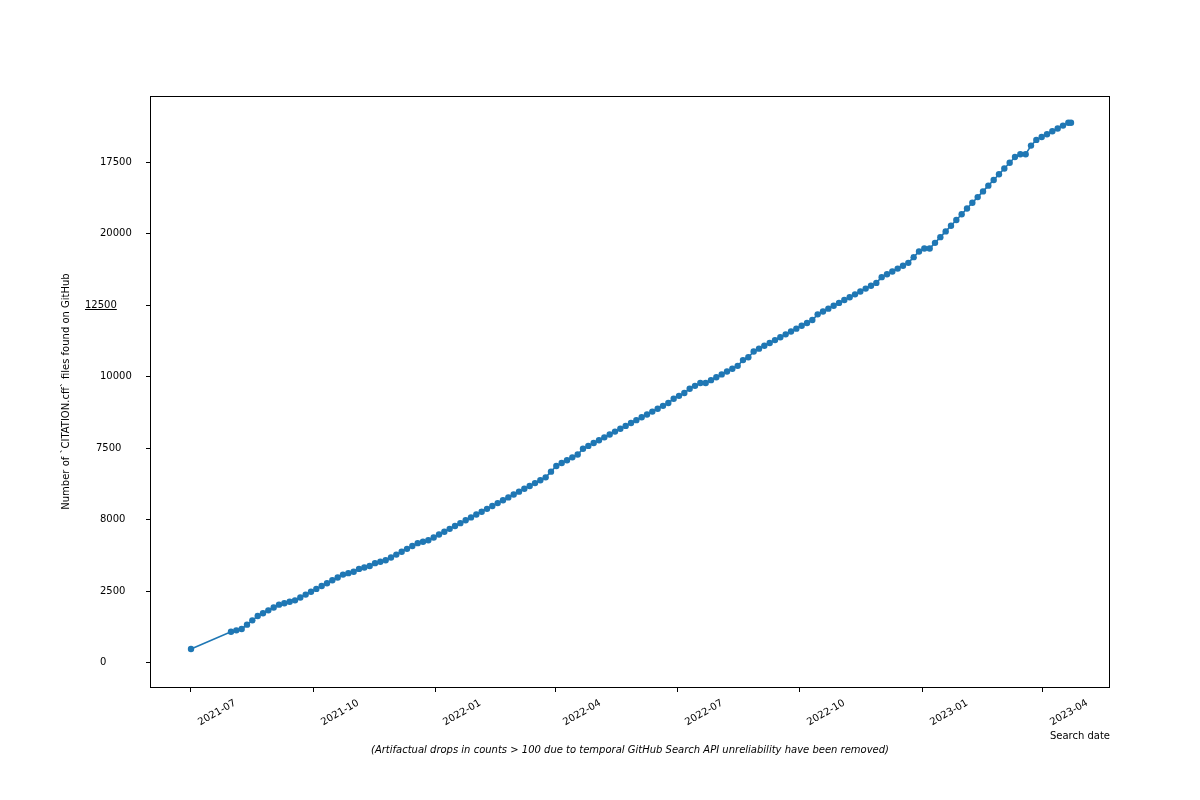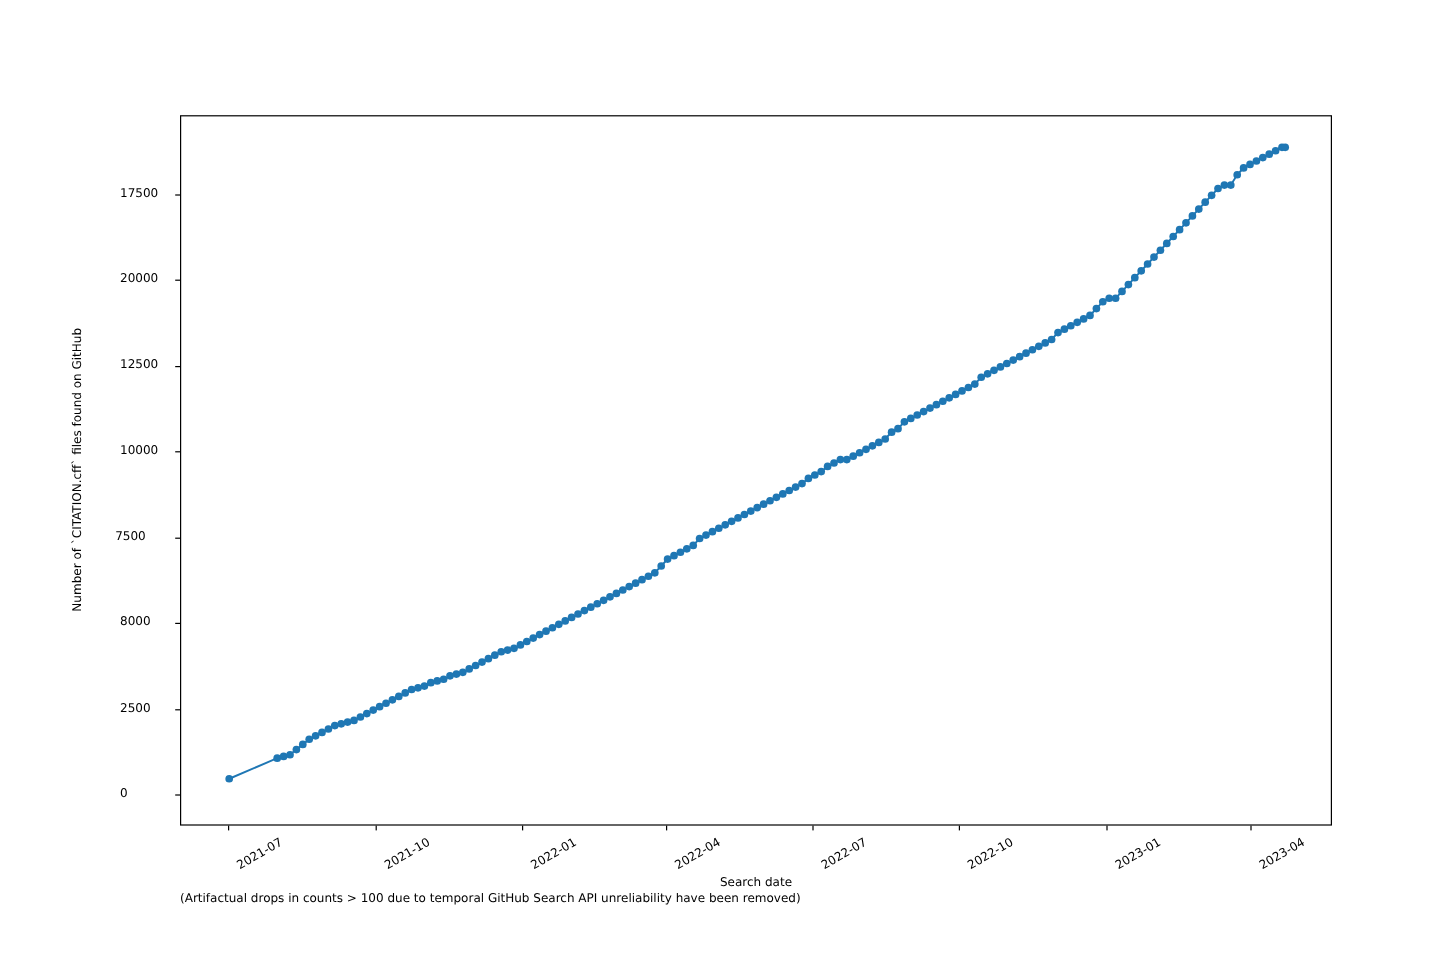--- a/index.html
+++ b/index.html
@@ -56,22 +56,23 @@
   }
   .x-axis-label {
     position: absolute;
     font-size: 10px;
     text-align: center;
     white-space: nowrap;
   }
   .x-axis-sublabel {
     position: absolute;
     font-size: 10px;
-    text-align: left;
-    white-space: nowrap;
+    text-align: center;
+    white-space: nowrap;
+    font-style: italic;
   }
   svg.data-layer {
     position: absolute;
     left: 0;
     top: 0;
     overflow: visible;
   }
 </style>
 </head>
 <body>
@@ -248,21 +249,21 @@
       <div class="tick-label-y" style="left: 100px; top: 656.261px; width: 42px;">0</div>
       <div class="tick-mark-y" style="left: 146px; top: 590.763px;"></div>
       <div class="tick-label-y" style="left: 100px; top: 584.763px; width: 42px;">2500</div>
       <div class="tick-mark-y" style="left: 146px; top: 519.266px;"></div>
       <div class="tick-label-y" style="left: 100px; top: 513.266px; width: 42px;">8000</div>
       <div class="tick-mark-y" style="left: 146px; top: 447.768px;"></div>
       <div class="tick-label-y" style="left: 96px; top: 441.768px; width: 42px;">7500</div>
       <div class="tick-mark-y" style="left: 146px; top: 376.271px;"></div>
       <div class="tick-label-y" style="left: 100px; top: 370.271px; width: 42px;">10000</div>
       <div class="tick-mark-y" style="left: 146px; top: 304.773px;"></div>
-      <div class="tick-label-y" style="left: 100px; top: 298.773px; width: 42px;">12500</div>
+      <div class="tick-label-y" style="left: 85px; top: 298.773px; width: 42px; text-decoration: underline;">12500</div>
       <div class="tick-mark-y" style="left: 146px; top: 233.275px;"></div>
       <div class="tick-label-y" style="left: 100px; top: 227.275px; width: 42px;">20000</div>
       <div class="tick-mark-y" style="left: 146px; top: 161.778px;"></div>
       <div class="tick-label-y" style="left: 100px; top: 155.778px; width: 42px;">17500</div>
     </div>
   <div id="x-ticks-container">
       <div class="tick-mark-x" style="left: 190px; top: 688px;"></div>
       <div class="tick-label-x" style="left: 193px; top: 696px;">2021-07</div>
       <div class="tick-mark-x" style="left: 312.667px; top: 688px;"></div>
       <div class="tick-label-x" style="left: 315.667px; top: 696px;">2021-10</div>
@@ -274,15 +275,15 @@
       <div class="tick-label-x" style="left: 679.667px; top: 696px;">2022-07</div>
       <div class="tick-mark-x" style="left: 799.333px; top: 688px;"></div>
       <div class="tick-label-x" style="left: 802.333px; top: 696px;">2022-10</div>
       <div class="tick-mark-x" style="left: 922px; top: 688px;"></div>
       <div class="tick-label-x" style="left: 925px; top: 696px;">2023-01</div>
       <div class="tick-mark-x" style="left: 1042px; top: 688px;"></div>
       <div class="tick-label-x" style="left: 1045px; top: 696px;">2023-04</div>
     </div>
 
   <div class="y-axis-label" id="y-axis-label" style="left: -135px; top: 386px; width: 400px;">Number of `CITATION.cff` files found on GitHub</div>
-  <div class="x-axis-label" id="x-axis-label" style="left: 150px; top: 730px; width: 960px;">Search date</div>
+  <div class="x-axis-label" id="x-axis-label" style="left: 150px; top: 730px; width: 960px; text-align: right;">Search date</div>
   <div class="x-axis-sublabel" id="x-axis-sublabel" style="left: 150px; top: 744px; width: 960px;">(Artifactual drops in counts &gt; 100 due to temporal GitHub Search API unreliability have been removed)</div>
 </div>
 
 </body></html>

